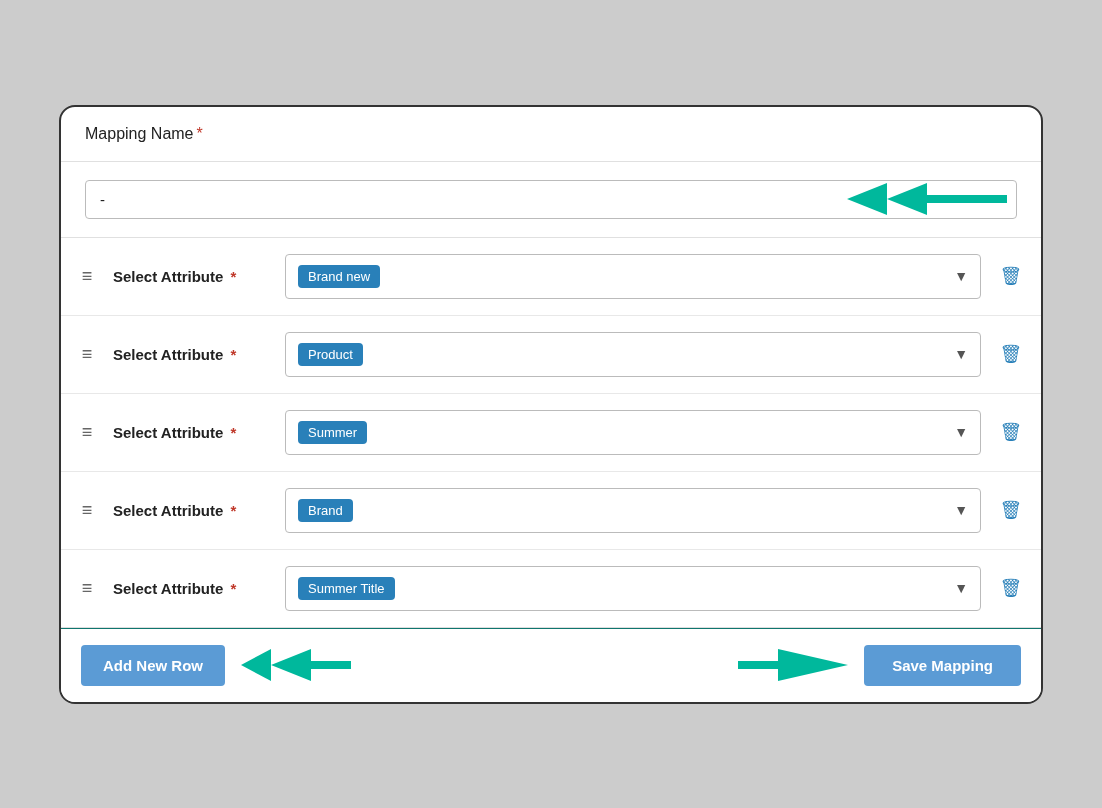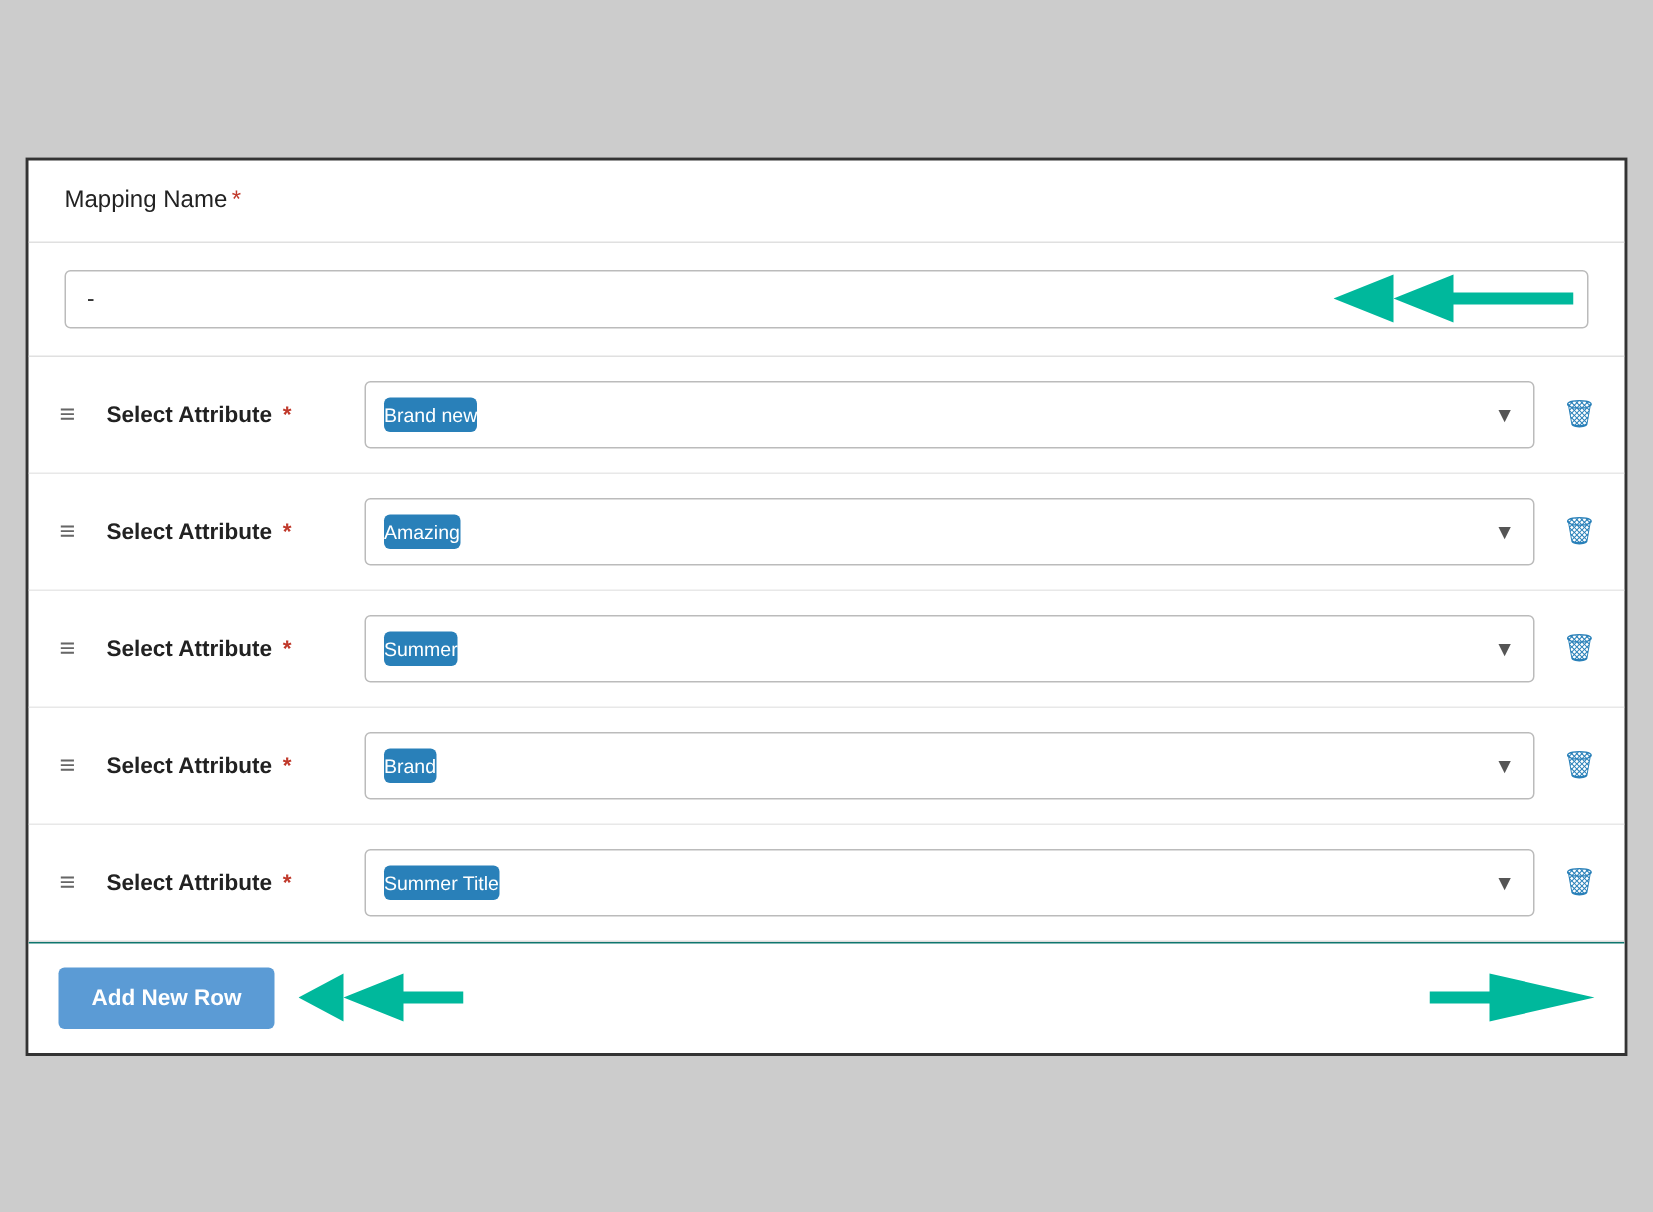--- a/index.html
+++ b/index.html
@@ -5,24 +5,24 @@
     * { box-sizing: border-box; margin: 0; padding: 0; }
     body {
       background: #ccc;
       display: flex;
       align-items: center;
       justify-content: center;
       min-height: 100vh;
       font-family: -apple-system, BlinkMacSystemFont, 'Segoe UI', Arial, sans-serif;
     }
     .container {
-      width: 1068px;
+      width: 984px;
       background: #fff;
       border: 2px solid #333;
-      border-radius: 0;
+      border-radius: 16px;
       overflow: hidden;
     }
     .form-section {
       border-bottom: 1px solid #ddd;
     }
     .form-row {
       display: flex;
       align-items: center;
       padding: 18px 24px;
       border-bottom: 1px solid #e0e0e0;
@@ -113,21 +113,21 @@
       top: 50%;
       transform: translateY(-50%);
       font-size: 14px;
       color: #555;
       pointer-events: none;
     }
     .tag-badge {
       display: inline-block;
       background: #2980b9;
       color: #fff;
-      padding: 4px 0;
+      padding: 4px 10px;
       border-radius: 4px;
       font-size: 13px;
       font-weight: 500;
     }
     .delete-btn {
       background: none;
       border: none;
       cursor: pointer;
       color: #2980b9;
       font-size: 18px;
@@ -207,21 +207,21 @@
       </div>
       <button class="delete-btn" title="Delete">🗑</button>
     </div>
       <div class="attr-row">
       <span class="drag-handle">≡</span>
       <div class="attr-label">
         Select Attribute<span class="required-star"> *</span>
       </div>
       <div class="attr-select-wrapper">
         <div class="attr-select-display">
-          <span class="tag-badge">Amazing</span>
+          <span class="tag-badge">Product</span>
           <span class="chevron-down">▼</span>
         </div>
       </div>
       <button class="delete-btn" title="Delete">🗑</button>
     </div>
       <div class="attr-row">
       <span class="drag-handle">≡</span>
       <div class="attr-label">
         Select Attribute<span class="required-star"> *</span>
       </div>
@@ -268,16 +268,17 @@
       <svg width="110" height="36" viewBox="0 0 110 36">
         <polygon points="30,18 70,2 70,14 110,14 110,22 70,22 70,34" fill="#00b89c"></polygon>
         <polygon points="0,18 30,2 30,34" fill="#00b89c"></polygon>
       </svg>
     </div>
     <div class="footer-right" style="display:flex;align-items:center;gap:16px;">
 
       <svg width="110" height="36" viewBox="0 0 110 36">
         <polygon points="0,14 40,14 40,2 110,18 40,34 40,22 0,22" fill="#00b89c"></polygon>
       </svg>
+      <button class="save-btn">Save Mapping</button>
     </div>
   </div>
 
 </div>
 
 </body></html>

